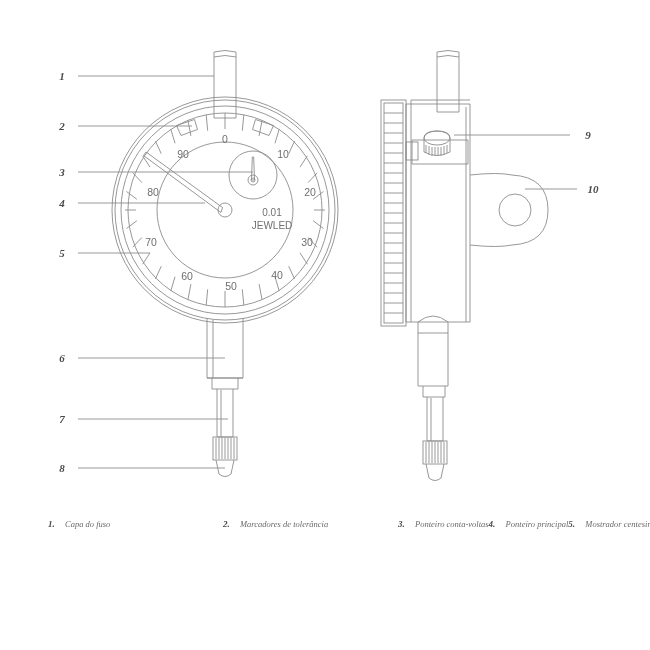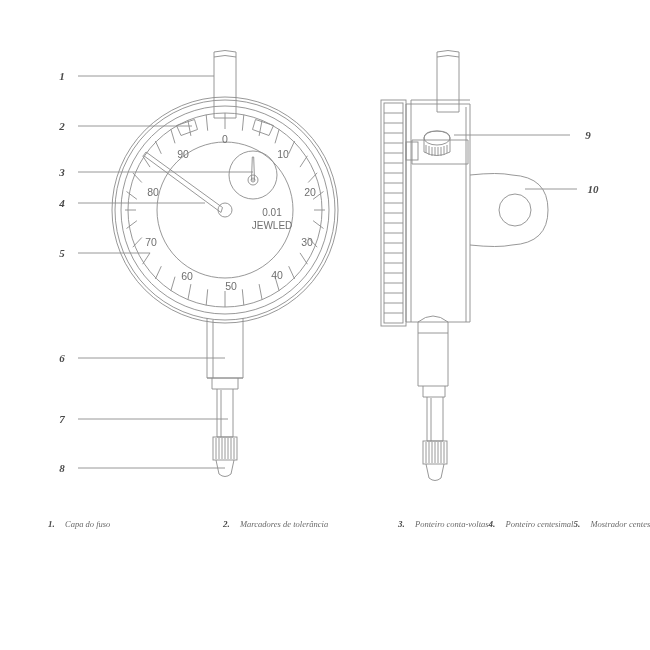--- a/index.html
+++ b/index.html
@@ -317,20 +317,20 @@
   <div class="legend-item">
     <span class="legend-num">2.</span>
     <span class="legend-label">Marcadores de tolerância</span>
   </div>
   <div class="legend-item">
     <span class="legend-num">3.</span>
     <span class="legend-label">Ponteiro conta-voltas</span>
   </div>
   <div class="legend-item">
     <span class="legend-num">4.</span>
-    <span class="legend-label">Ponteiro centesimal</span>
+    <span class="legend-label">Ponteiro principal</span>
   </div>
   <div class="legend-item">
     <span class="legend-num">5.</span>
     <span class="legend-label">Mostrador centesimal</span>
   </div>
 
 </div>
 
 </body></html>

